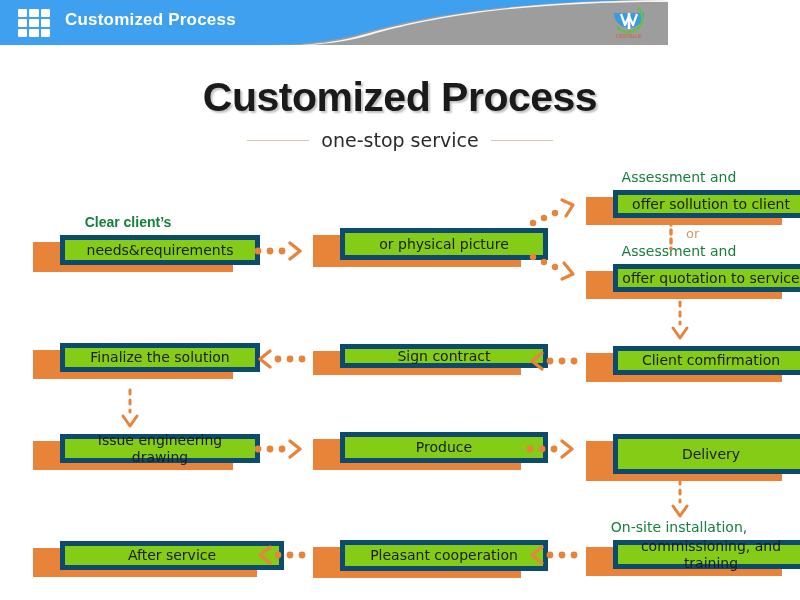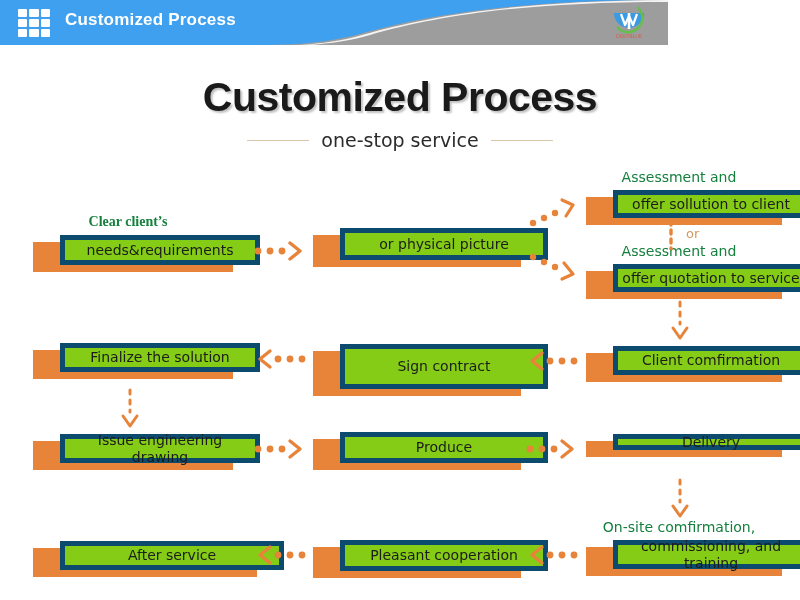--- a/index.html
+++ b/index.html
@@ -131,21 +131,21 @@
     left: -10px; right: -10px;
     top: -21px;
     text-align: center;
     font-family: "DejaVu Sans", sans-serif;
     font-size: 14px;
     color: #15803d;
     white-space: nowrap;
     z-index: 3;
   }
   .node .over-label.bold {
-    font-family: Liberation Serif, serif;
+    font-family: Liberation Sans, sans-serif;
     font-weight: bold;
     font-size: 14px;
   }
 
   
   .arrow {
     position: absolute;
     z-index: 4;
   }
   
@@ -264,21 +264,21 @@
   </div>
 </div>
 
 <svg class="arrow" style="left:524px; top:348px; width:56px; height:26px;" viewBox="0 0 56 26">
   <path d="M18,5 L8,13 L18,21" stroke="#e8833a" stroke-width="3.4" fill="none" stroke-linecap="round" stroke-linejoin="round"></path>
   <circle cx="26" cy="13" r="3.4" fill="#e8833a"></circle>
   <circle cx="38" cy="13" r="3.4" fill="#e8833a"></circle>
   <circle cx="50" cy="13" r="3.4" fill="#e8833a"></circle>
 </svg>
 
-<div class="node" style="left:308px; top:344px; width:208px; height:45px;">
+<div class="node" style="left:308px; top:344px; width:208px; height:24px;">
   <div class="shadow"></div>
   <div class="boxface">
     <span class="inner-label">Sign contract</span>
   </div>
 </div>
 
 <svg class="arrow" style="left:252px; top:346px; width:56px; height:26px;" viewBox="0 0 56 26">
   <path d="M18,5 L8,13 L18,21" stroke="#e8833a" stroke-width="3.4" fill="none" stroke-linecap="round" stroke-linejoin="round"></path>
   <circle cx="26" cy="13" r="3.4" fill="#e8833a"></circle>
   <circle cx="38" cy="13" r="3.4" fill="#e8833a"></circle>
@@ -318,35 +318,35 @@
   </div>
 </div>
 
 <svg class="arrow" style="left:524px; top:436px; width:56px; height:26px;" viewBox="0 0 56 26">
   <circle cx="6" cy="13" r="3.4" fill="#e8833a"></circle>
   <circle cx="18" cy="13" r="3.4" fill="#e8833a"></circle>
   <circle cx="30" cy="13" r="3.4" fill="#e8833a"></circle>
   <path d="M38,5 L48,13 L38,21" stroke="#e8833a" stroke-width="3.4" fill="none" stroke-linecap="round" stroke-linejoin="round"></path>
 </svg>
 
-<div class="node" style="left:581px; top:434px; width:196px; height:16px;">
+<div class="node" style="left:581px; top:434px; width:196px; height:40px;">
   <div class="shadow"></div>
   <div class="boxface">
     <span class="inner-label">Delivery</span>
   </div>
 </div>
 
 <svg class="arrow" style="left:668px; top:478px; width:24px; height:44px;" viewBox="0 0 24 44">
   <line x1="12" y1="2" x2="12" y2="24" stroke="#e8833a" stroke-width="3" stroke-dasharray="4,6" stroke-linecap="round"></line>
   <path d="M5,28 L12,38 L19,28" stroke="#e8833a" stroke-width="3" fill="none" stroke-linecap="round" stroke-linejoin="round"></path>
 </svg>
 
 <div class="node" style="left:581px; top:540px; width:196px; height:29px;">
   <div class="shadow"></div>
-  <div class="over-label">On-site comfirmation,</div>
+  <div class="over-label">On-site installation,</div>
   <div class="boxface">
     <span class="inner-label">commissioning, and training</span>
   </div>
 </div>
 
 <svg class="arrow" style="left:524px; top:542px; width:56px; height:26px;" viewBox="0 0 56 26">
   <path d="M18,5 L8,13 L18,21" stroke="#e8833a" stroke-width="3.4" fill="none" stroke-linecap="round" stroke-linejoin="round"></path>
   <circle cx="26" cy="13" r="3.4" fill="#e8833a"></circle>
   <circle cx="38" cy="13" r="3.4" fill="#e8833a"></circle>
   <circle cx="50" cy="13" r="3.4" fill="#e8833a"></circle>

